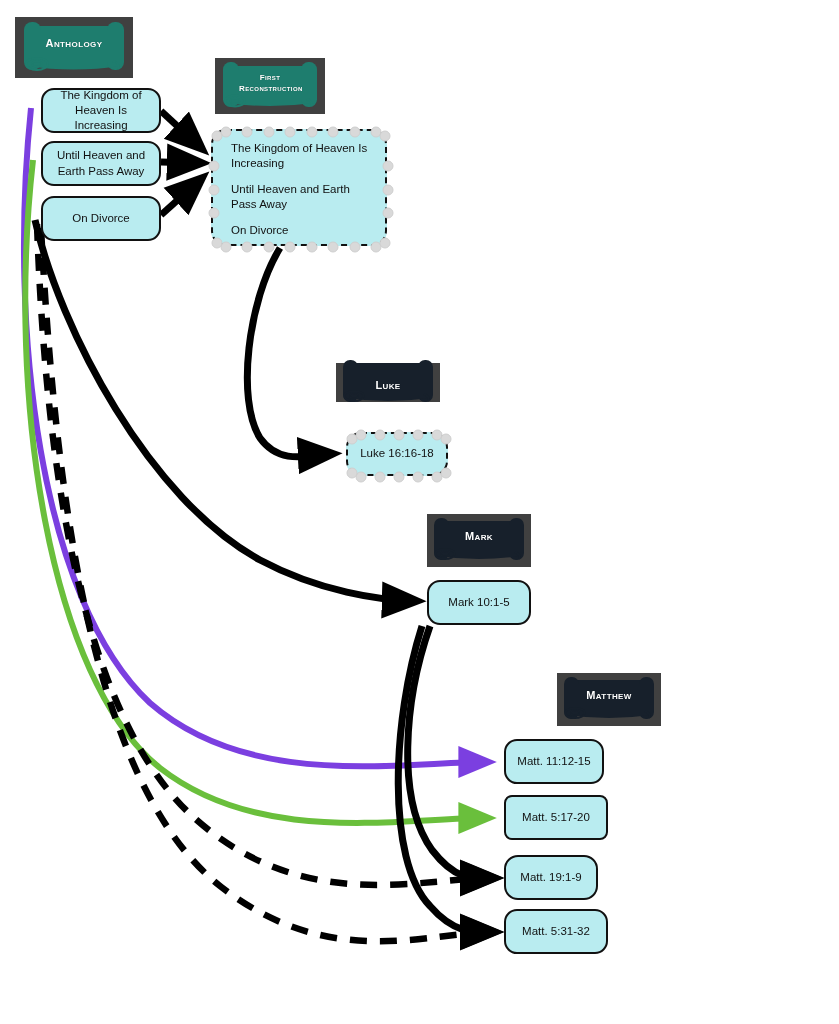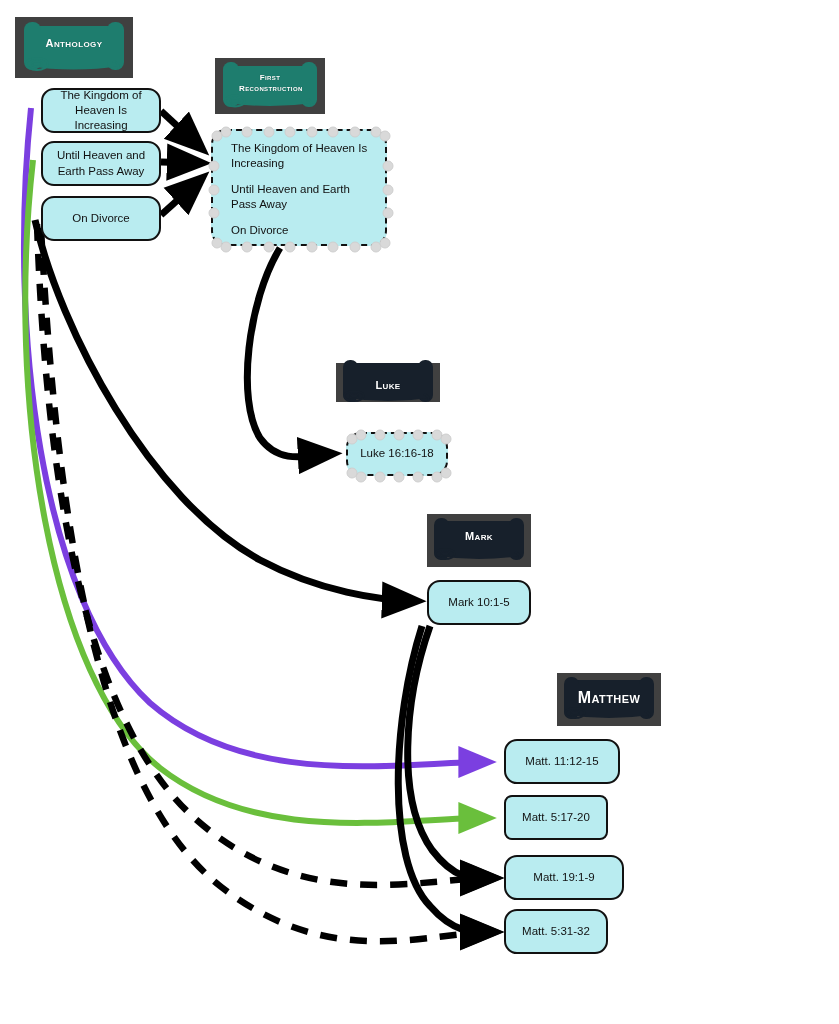--- a/index.html
+++ b/index.html
@@ -231,29 +231,29 @@
   <div class="scroll" style="left:557px;top:673px;width:104px;height:53px;">
     <svg width="104" height="53" viewBox="0 0 104 53">
       <rect x="10" y="7" width="84" height="35" fill="#17202b"></rect>
       <rect x="7" y="4" width="15" height="42" rx="7" fill="#17202b"></rect>
       <rect x="82" y="4" width="15" height="42" rx="7" fill="#17202b"></rect>
       <path d="M10 42 q42 6 84 0" fill="#17202b"></path>
       <ellipse cx="18" cy="40" rx="9.5" ry="5" fill="none" stroke="#17202b" stroke-width="2"></ellipse>
       <ellipse cx="18" cy="40" rx="4.2" ry="2.2" fill="none" stroke="#17202b" stroke-width="1.5"></ellipse>
       <path d="M88 38 q6 2 4 7" fill="none" stroke="#17202b" stroke-width="2"></path>
     </svg>
-    <span class="sc-label" style="top:17px;font-size:16px;">Matthew</span>
-  </div>
-
-  <div class="node" style="left:504px;top:739px;width:116px;height:45px;">
+    <span class="sc-label" style="top:17px;font-size:11px;">Matthew</span>
+  </div>
+
+  <div class="node" style="left:504px;top:739px;width:100px;height:45px;">
     <span>Matt. 11:12-15</span>
   </div>
   <div class="node" style="left:504px;top:795px;width:104px;height:45px;border-radius:8px;">
     <span>Matt. 5:17-20</span>
   </div>
-  <div class="node" style="left:504px;top:855px;width:120px;height:45px;">
+  <div class="node" style="left:504px;top:855px;width:94px;height:45px;border-radius:14px;">
     <span>Matt. 19:1-9</span>
   </div>
   <div class="node" style="left:504px;top:909px;width:104px;height:45px;">
     <span>Matt. 5:31-32</span>
   </div>
 
 </div>
 
 </body></html>

